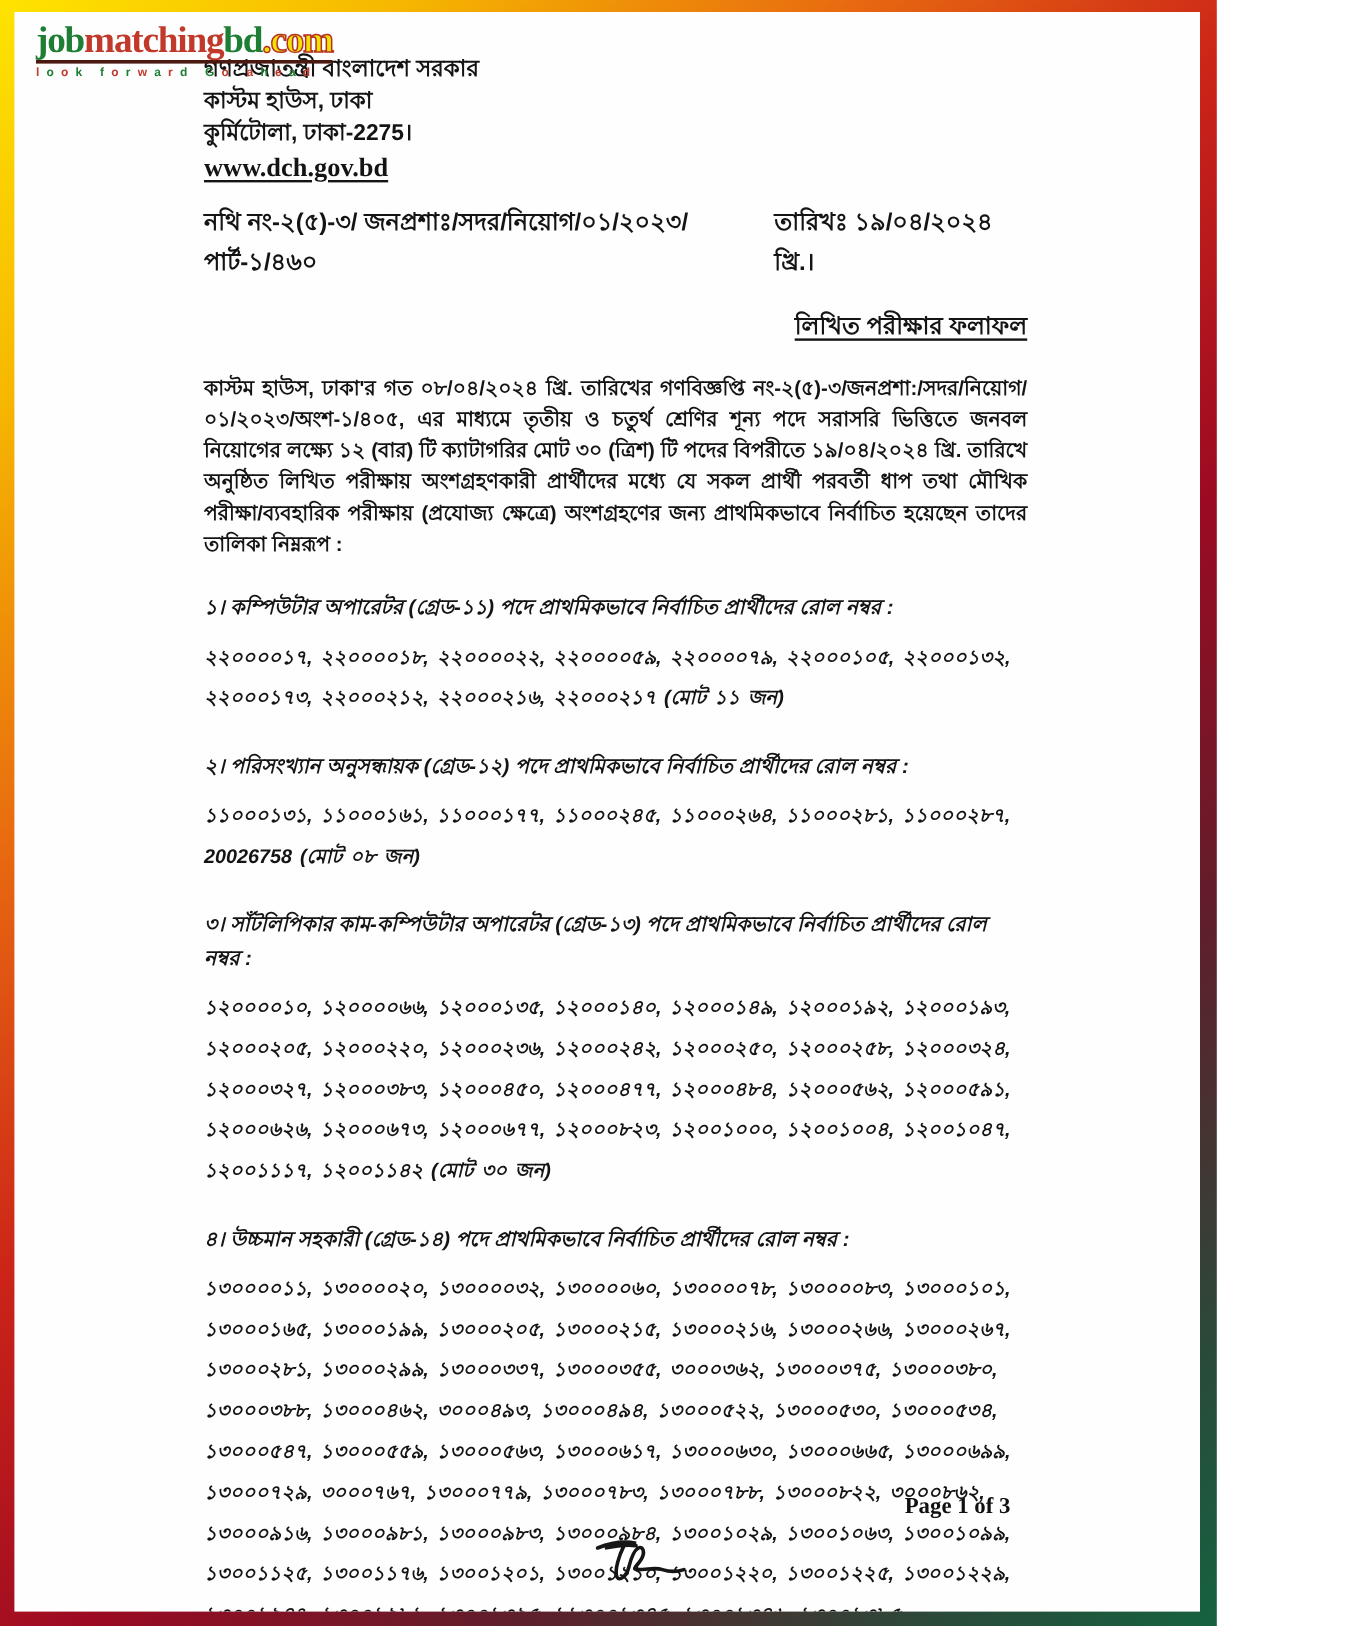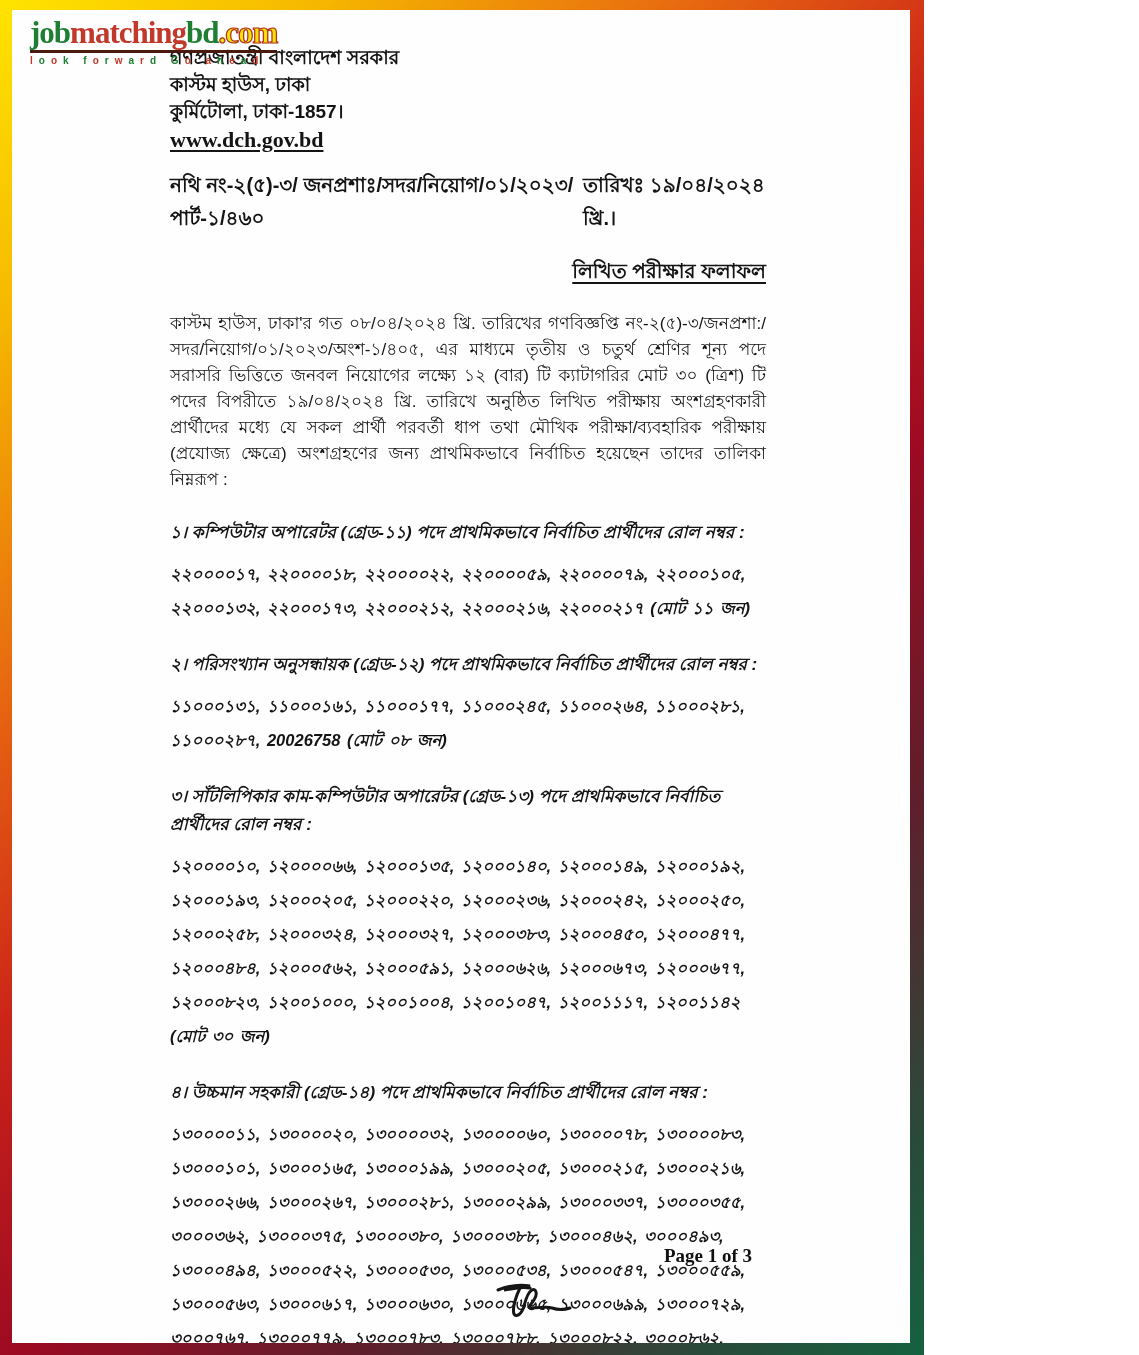--- a/index.html
+++ b/index.html
@@ -3,21 +3,21 @@
 <meta charset="utf-8">
 <style>
   html,body{margin:0;padding:0;}
   body{
     width:1139px;height:1355px;
     font-family:"Liberation Sans", sans-serif;
     background:#fff;
   }
   .frame{
     position:relative;
-    width:924px;height:1355px;
+    width:1014px;height:1355px;
     background:linear-gradient(135deg,
       #ffe400 0%, #f6b800 14%, #e86a10 30%, #cc2418 45%,
       #9c0a22 60%, #5f1e2b 75%, #2a4a39 90%, #156240 100%);
     overflow:hidden;
   }
   .page{
     position:absolute;
     left:12px; top:10px; right:14px; bottom:12px;
     background:#fefefe;
     overflow:hidden;
@@ -52,21 +52,21 @@
     margin-top:16px; display:flex; justify-content:space-between;
     font-weight:700; font-size:20px;
   }
   
   .doc-title{
     margin-top:20px; text-align:right; font-weight:700; font-size:20px;
     text-decoration:underline; text-decoration-thickness:2px; text-underline-offset:4px;
   }
   
   .intro{
-    margin:22px 0 0 0; font-weight:400; font-size:17px; line-height:26px;
+    margin:22px 0 0 0; font-weight:700; font-size:17px; line-height:26px;
     text-align:justify;
   }
   
   .section{ margin-top:26px;font-style:italic; }
   .sec-heading{ margin:0; font-weight:700; font-size:17px; }
   .rolls{
     margin:10px 5px 0 0; font-weight:700; font-size:16.5px; line-height:34px;
     text-align:left; word-spacing:2px;
   }
   
@@ -86,21 +86,21 @@
     <div class="logo">
       <div class="logo-text"><span class="c-green">job</span><span class="c-red">matching</span><span class="c-green">bd</span><span class="c-yellow">.com</span></div>
       <div class="logo-tagline"><span style="color: rgb(192, 57, 43);">l</span><span style="color: rgb(30, 126, 52);">o</span><span style="color: rgb(192, 57, 43);">o</span><span style="color: rgb(30, 126, 52);">k</span><span> </span><span style="color: rgb(30, 126, 52);">f</span><span style="color: rgb(192, 57, 43);">o</span><span style="color: rgb(30, 126, 52);">r</span><span style="color: rgb(192, 57, 43);">w</span><span style="color: rgb(30, 126, 52);">a</span><span style="color: rgb(192, 57, 43);">r</span><span style="color: rgb(30, 126, 52);">d</span><span> </span><span style="color: rgb(30, 126, 52);">G</span><span style="color: rgb(192, 57, 43);">o</span><span> </span><span style="color: rgb(192, 57, 43);">a</span><span style="color: rgb(30, 126, 52);">h</span><span style="color: rgb(192, 57, 43);">e</span><span style="color: rgb(30, 126, 52);">a</span><span style="color: rgb(192, 57, 43);">d</span></div>
     </div>
 
     <div class="content">
 
       <div class="letterhead">
         <div>গণপ্রজাতন্ত্রী বাংলাদেশ সরকার</div>
         <div>কাস্টম হাউস, ঢাকা</div>
-        <div>কুর্মিটোলা, ঢাকা-1857।</div>
+        <div>কুর্মিটোলা, ঢাকা-2275।</div>
         <div class="website">www.dch.gov.bd</div>
       </div>
 
       <div class="memo-row">
         <span>নথি নং-২(৫)-৩/ জনপ্রশাঃ/সদর/নিয়োগ/০১/২০২৩/পার্ট-১/৪৬০</span>
         <span>তারিখঃ ১৯/০৪/২০২৪ খ্রি.।</span>
       </div>
 
       <div class="doc-title">লিখিত পরীক্ষার ফলাফল</div>
 

